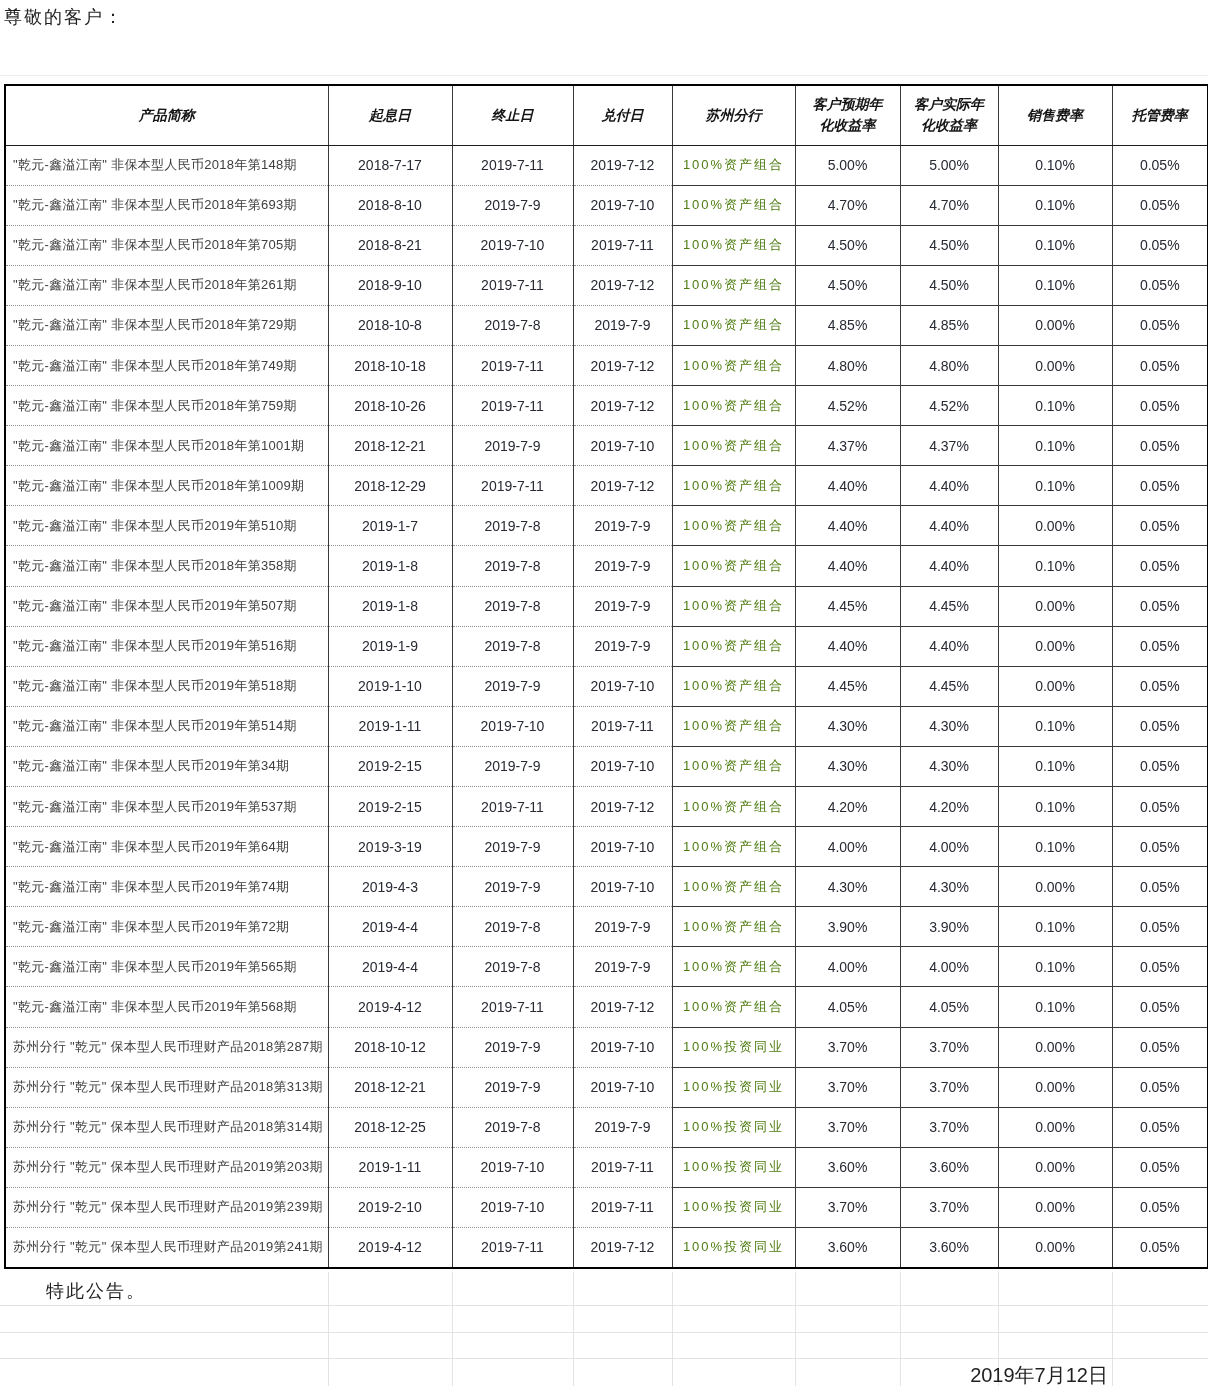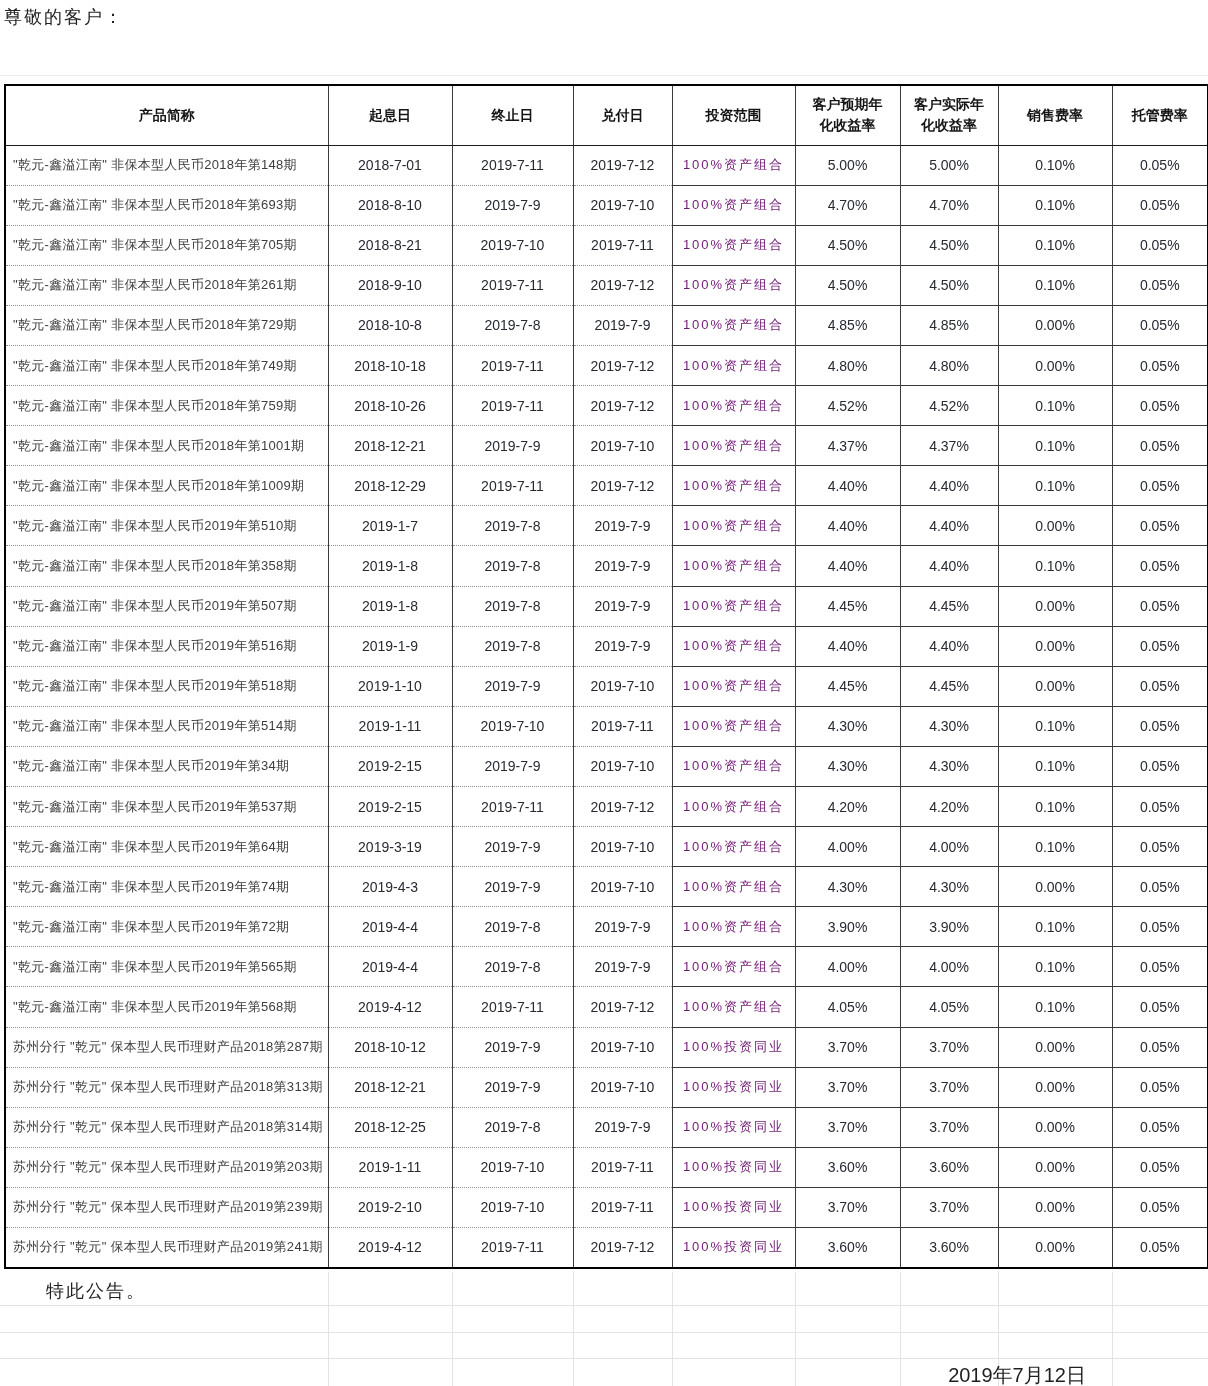--- a/index.html
+++ b/index.html
@@ -17,42 +17,42 @@
   
   table.products {
     position:absolute; left:4px; top:84px; width:1203px;
     border-collapse:collapse; table-layout:fixed;
     border:2px solid #000;
   }
   table.products th, table.products td {
     border-left:1px solid #3a3a3a; border-right:1px solid #3a3a3a;
     padding:0; overflow:hidden; vertical-align:middle; text-align:center;
   }
-  table.products thead tr { height:60px; }
+  table.products thead tr { height:60px;font-style:italic; }
   table.products thead th {
     font-weight:bold; font-size:14px; color:#151515;
     white-space:pre-line; line-height:1.5;
     border-bottom:1px solid #1c1c1c;
   }
   table.products tbody tr { height:40.1px; }
   table.products tbody td {
     font-size:14px; color:#272a33;
     border-bottom:1px dotted #8f8f8f;
   }
   table.products tbody td:nth-child(n+5) { border-bottom:1px solid #3a3a3a; }
   table.products tbody tr:last-child td { border-bottom:none; }
   table.products tbody td:first-child {
     text-align:left; padding-left:7px; font-size:13px; color:#3d3d3d; letter-spacing:0.3px;
   }
   table.products tbody td:nth-child(5) {
-    font-size:13px; letter-spacing:2px; color:#701a75;
+    font-size:13px; letter-spacing:2px; color:#4d7c0f;
   }
 
   
-  .footer-area { position:absolute; left:0; top:1272px; width:1088px; height:114px; }
+  .footer-area { position:absolute; left:0; top:1272px; width:1088px; height:114px;padding-left:22px; }
   .fh { position:absolute; left:0; width:1208px; height:1px; background:#e3e3e3; }
   .fv { position:absolute; top:0; height:114px; width:1px; background:#e3e3e3; }
   .closing  { position:absolute; left:46px;  top:7px;  font-size:18px; letter-spacing:2px; }
   .company  { position:absolute; right:2px;  top:64px; font-size:19px; letter-spacing:0.5px; white-space:nowrap; }
   .pubdate  { position:absolute; right:2px;  top:90px; font-size:20px; white-space:nowrap; }
 </style>
 </head>
 <body>
 
 <div class="page">
@@ -71,33 +71,33 @@
         <col style="width: 98px;">
         <col style="width: 114px;">
         <col style="width: 96px;">
       </colgroup>
     <thead>
       <tr id="header-row">
           <th>产品简称</th>
           <th>起息日</th>
           <th>终止日</th>
           <th>兑付日</th>
-          <th>投资范围</th>
+          <th>苏州分行</th>
           <th>客户预期年
 化收益率</th>
           <th>客户实际年
 化收益率</th>
           <th>销售费率</th>
           <th>托管费率</th>
         </tr>
     </thead>
     <tbody id="table-body">
         <tr>
           <td>"乾元-鑫溢江南" 非保本型人民币2018年第148期</td>
-          <td>2018-7-01</td>
+          <td>2018-7-17</td>
           <td>2019-7-11</td>
           <td>2019-7-12</td>
           <td>100%资产组合</td>
           <td>5.00%</td>
           <td>5.00%</td>
           <td>0.10%</td>
           <td>0.05%</td>
         </tr>
         <tr>
           <td>"乾元-鑫溢江南" 非保本型人民币2018年第693期</td>

